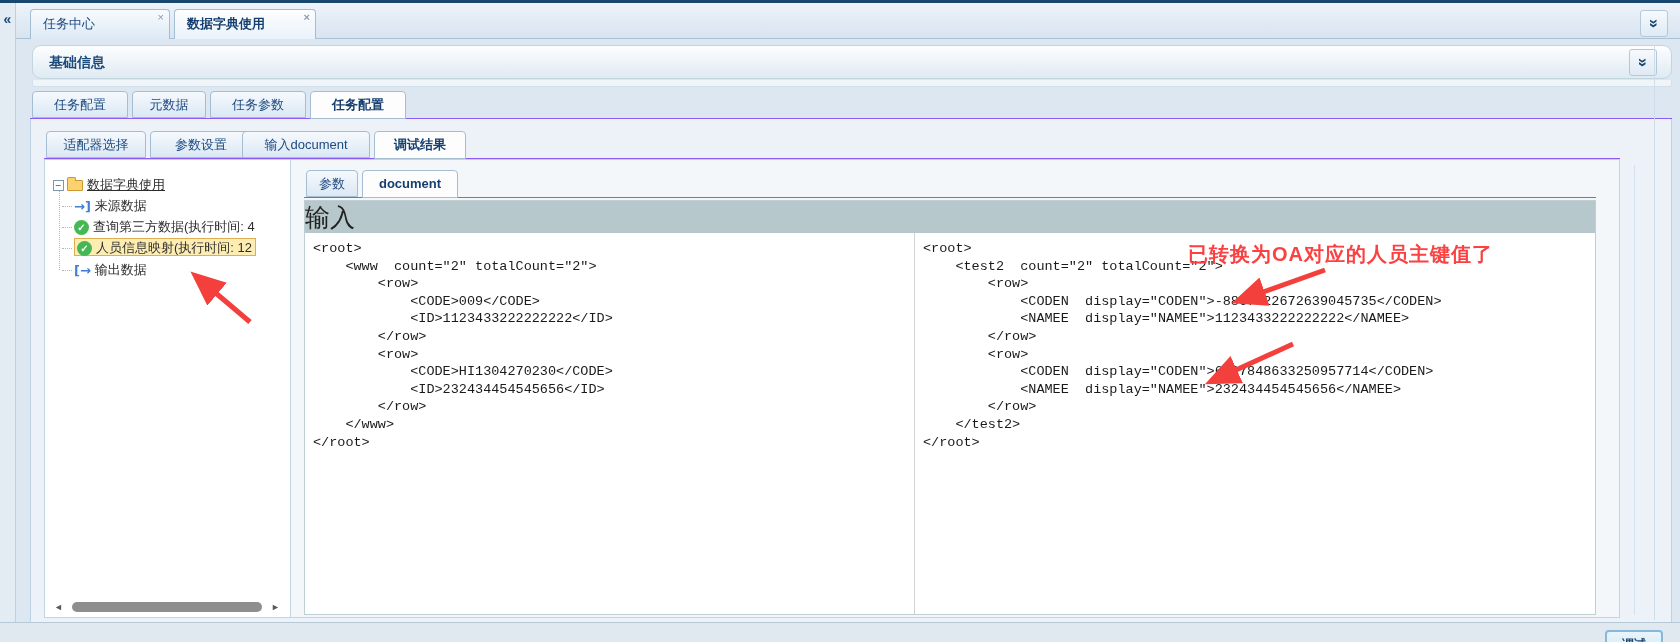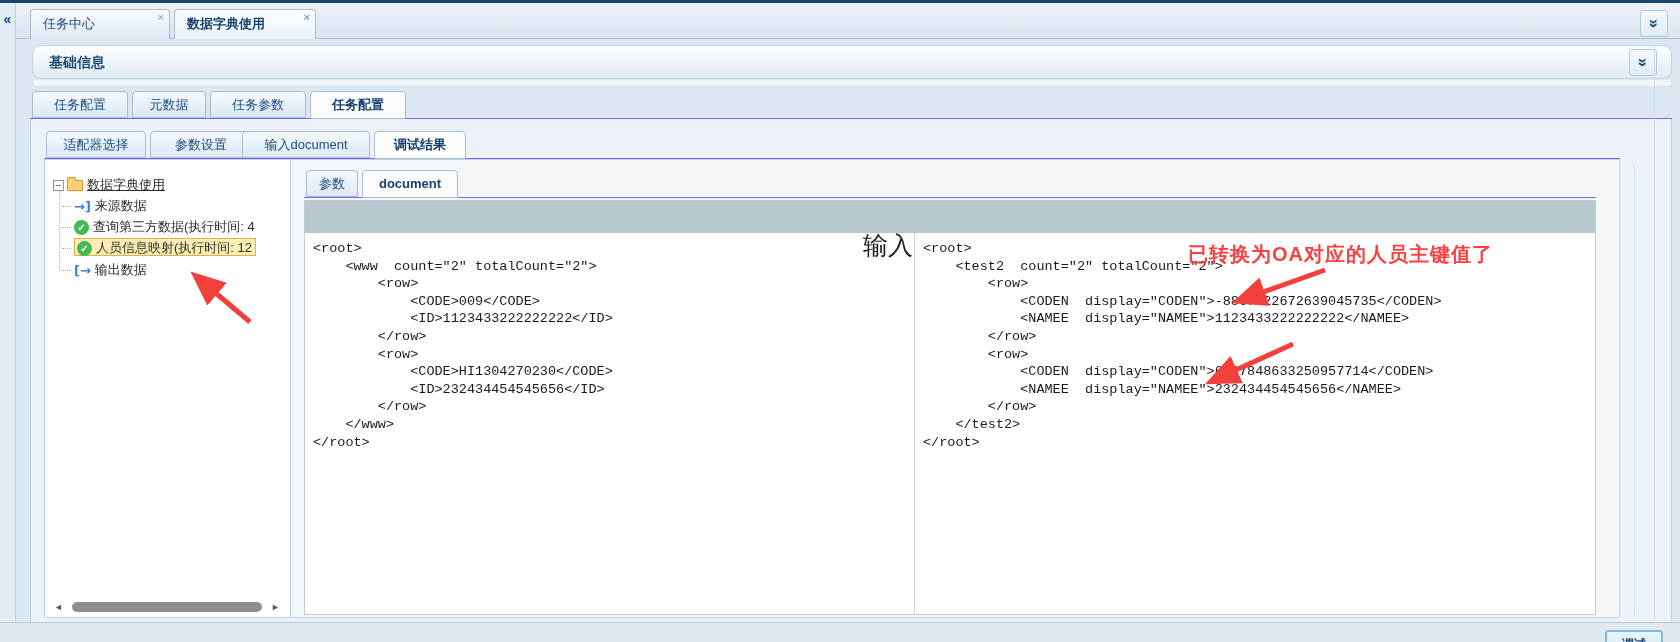--- a/index.html
+++ b/index.html
@@ -75,21 +75,21 @@
   .hscroll { left:50px; top:600px; width:234px; height:14px; }
   .hs-arrow { position:absolute; top:2px; font-size:9px; color:#5a5a5a; cursor:pointer; }
   .hs-thumb { position:absolute; left:22px; top:2px; width:190px; height:10px; background:#8e8e8e; border-radius:6px; cursor:pointer; }
 
   
   .result-tabstrip { left:304px; top:170px; width:1292px; height:28px; }
 
   
   .io-table { left:304px; top:200px; width:1292px; height:415px; border:1px solid #bfcdd4; background:#fff; }
   .io-header { position:absolute; left:0; top:0; width:100%; height:32px; background:#b7c8cc; }
-  .io-hcell { position:absolute; top:0; height:32px; font-size:25px; color:#222; text-align:right; line-height:32px;margin-top:28px; }
+  .io-hcell { position:absolute; top:0; height:32px; font-size:25px; color:#222; text-align:left; line-height:32px; }
   .io-hcell.in  { left:0;    width:608px; }
   .io-hcell.out { left:610px; width:680px; border-left:2px solid #e8eced; }
   .io-divider { position:absolute; left:609px; top:32px; width:0; height:381px; border-left:1px solid #d2d2d2; }
   pre.xml { position:absolute; top:39px; font-family:"Liberation Mono", monospace; font-size:13.5px;
     line-height:17.6px; color:#1a1a1a; }
   pre.xml.in  { left:8px; }
   pre.xml.out { left:618px; }
 
   
   .annotation { left:1188px; top:241px; font-size:20px; font-weight:bold; color:#fb4141; letter-spacing:1px; z-index:5; }

